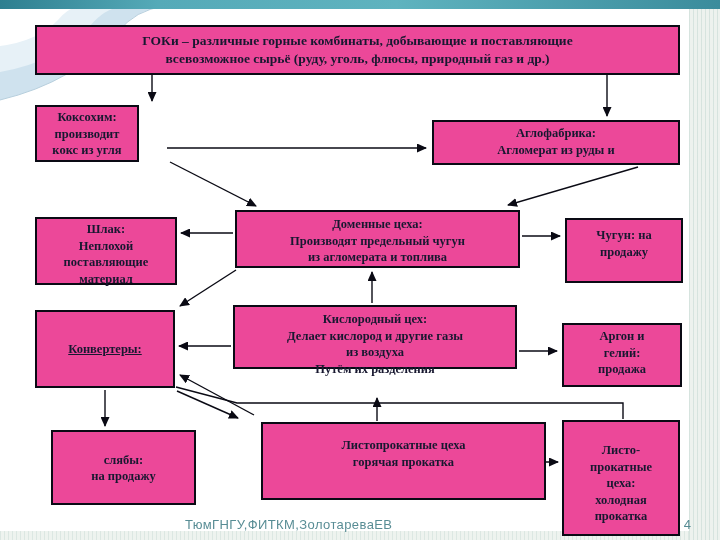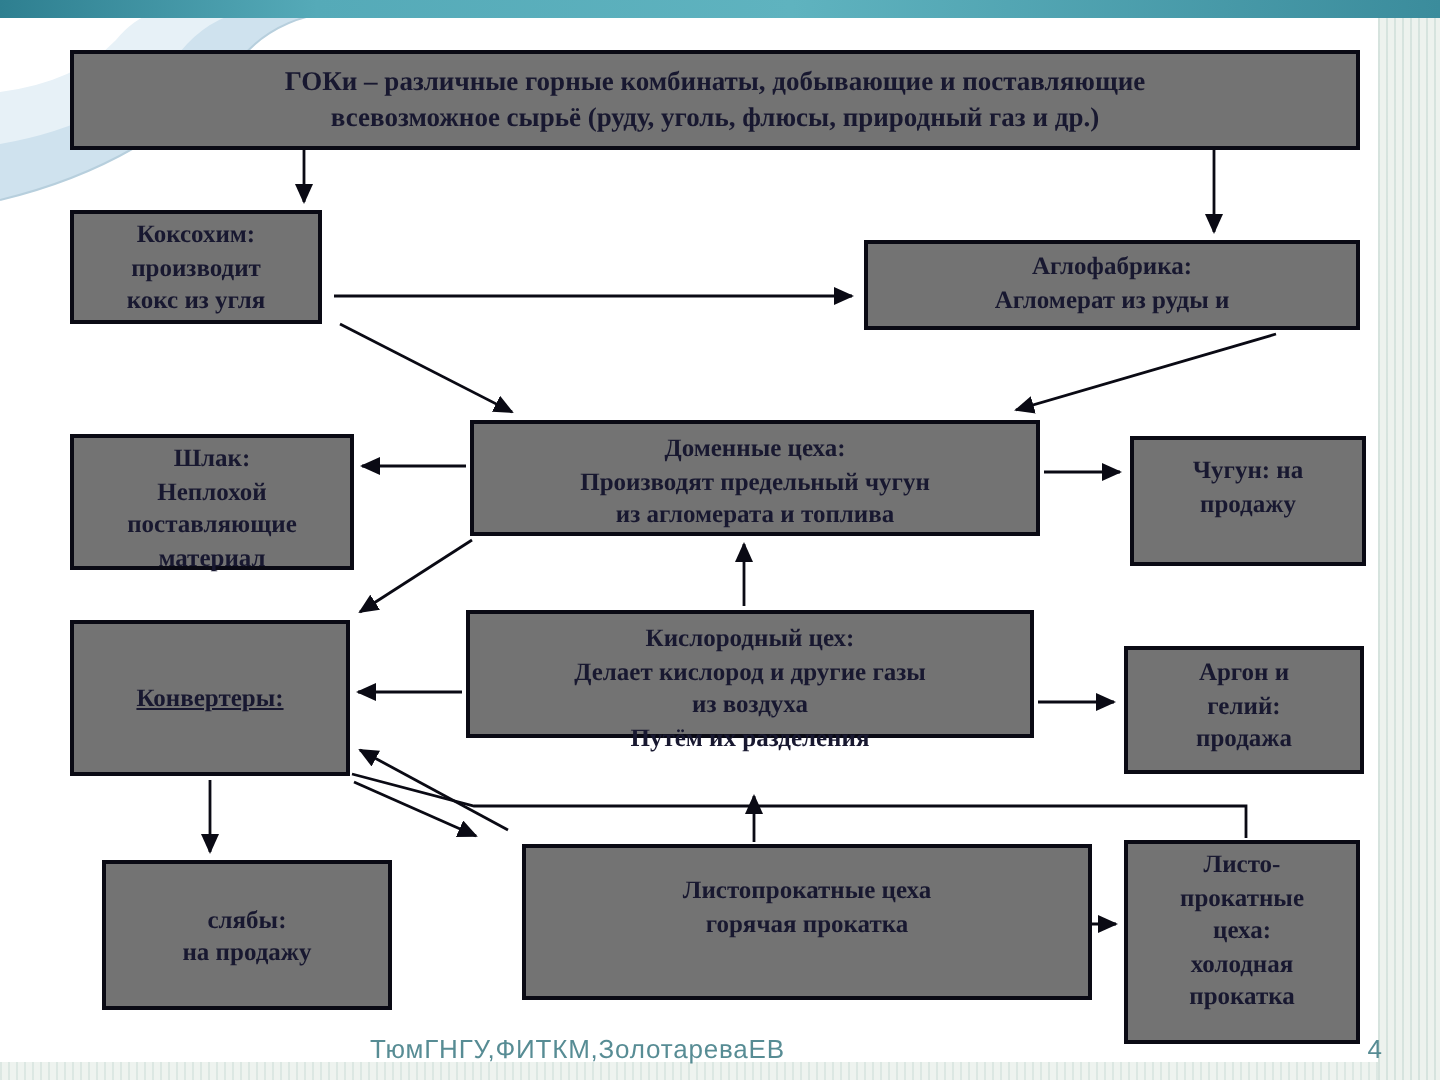--- a/index.html
+++ b/index.html
@@ -15,36 +15,36 @@
           background-color:#edf2ee;
           background-image:repeating-linear-gradient(90deg,rgba(110,160,150,0.18) 0 1px,transparent 1px 4px);}
   .edge-bottom{position:absolute;left:0;top:531px;width:689px;height:9px;z-index:0;
           background-color:#eef3ef;
           background-image:repeating-linear-gradient(90deg,rgba(110,160,150,0.14) 0 1px,transparent 1px 4px);}
 
   
   #connectors{position:absolute;left:0;top:0;width:720px;height:540px;z-index:1;}
 
   
-  .node{position:absolute;z-index:2;background:#737373;border:2px solid #0a0a14;
+  .node{position:absolute;z-index:2;background:#ec4899;border:2px solid #0a0a14;
         box-sizing:border-box;display:flex;flex-direction:column;align-items:center;
         justify-content:flex-start;text-align:center;white-space:pre-line;
         font-weight:bold;font-size:12.5px;line-height:1.32;color:#181830;padding-top:4px;}
   .n-goki   {left:35px;top:25px;width:645px;height:50px;font-size:13.5px;justify-content:center;padding-top:0;}
-  .n-koks   {left:35px;top:105px;width:126px;height:57px;padding-top:2px;}
+  .n-koks   {left:35px;top:105px;width:104px;height:57px;padding-top:2px;}
   .n-aglo   {left:432px;top:120px;width:248px;height:45px;padding-top:3px;}
   .n-shlak  {left:35px;top:217px;width:142px;height:68px;padding-top:2px;}
   .n-dom    {left:235px;top:210px;width:285px;height:58px;padding-top:4px;}
   .n-chugun {left:565px;top:218px;width:118px;height:65px;padding-top:7px;}
   .n-konv   {left:35px;top:310px;width:140px;height:78px;justify-content:center;padding-top:0;text-decoration:underline;}
   .n-kisl   {left:233px;top:305px;width:284px;height:64px;padding-top:4px;}
   .n-argon  {left:562px;top:323px;width:120px;height:64px;padding-top:3px;}
   .n-slyaby {left:35px;top:430px;width:145px;height:75px;justify-content:center;padding-top:1px;margin-left:16px;}
   .n-lph    {left:233px;top:422px;width:285px;height:78px;padding-top:13px;margin-left:28px;}
-  .n-lpc    {left:562px;top:420px;width:118px;height:102px;padding-top:2px;}
+  .n-lpc    {left:562px;top:420px;width:118px;height:116px;padding-top:20px;}
 
   
   .footer-left{position:absolute;left:185px;top:517px;z-index:2;
         font-family:"Liberation Sans",sans-serif;font-size:13px;letter-spacing:0.4px;
         color:rgba(40,108,118,0.78);}
   .footer-page{position:absolute;right:29px;top:517px;z-index:2;
         font-family:"Liberation Sans",sans-serif;font-size:13px;
         color:rgba(40,108,118,0.78);}
 </style>
 </head>

